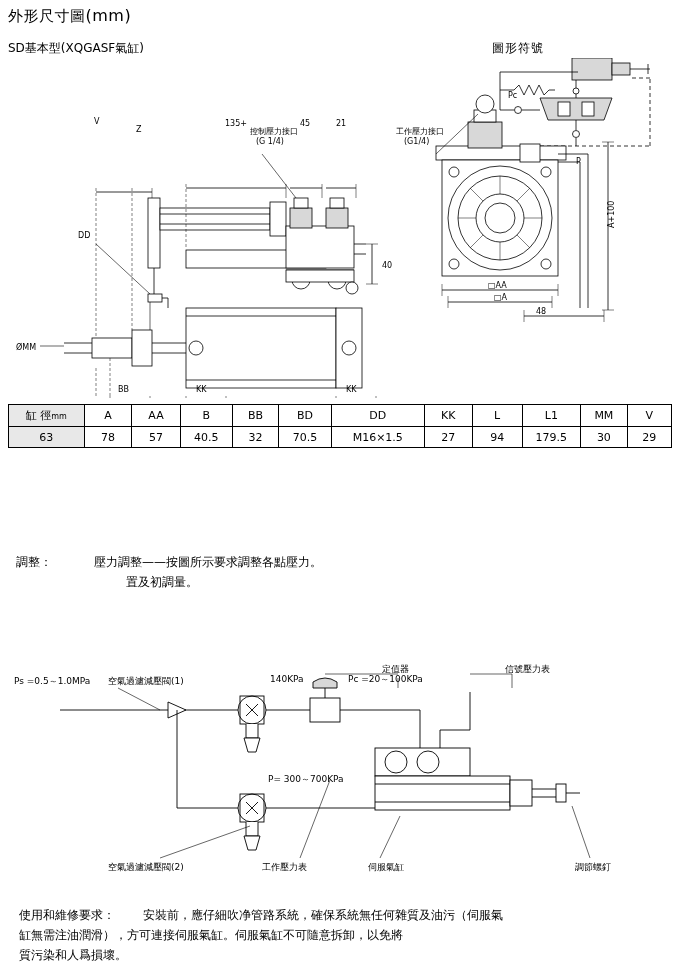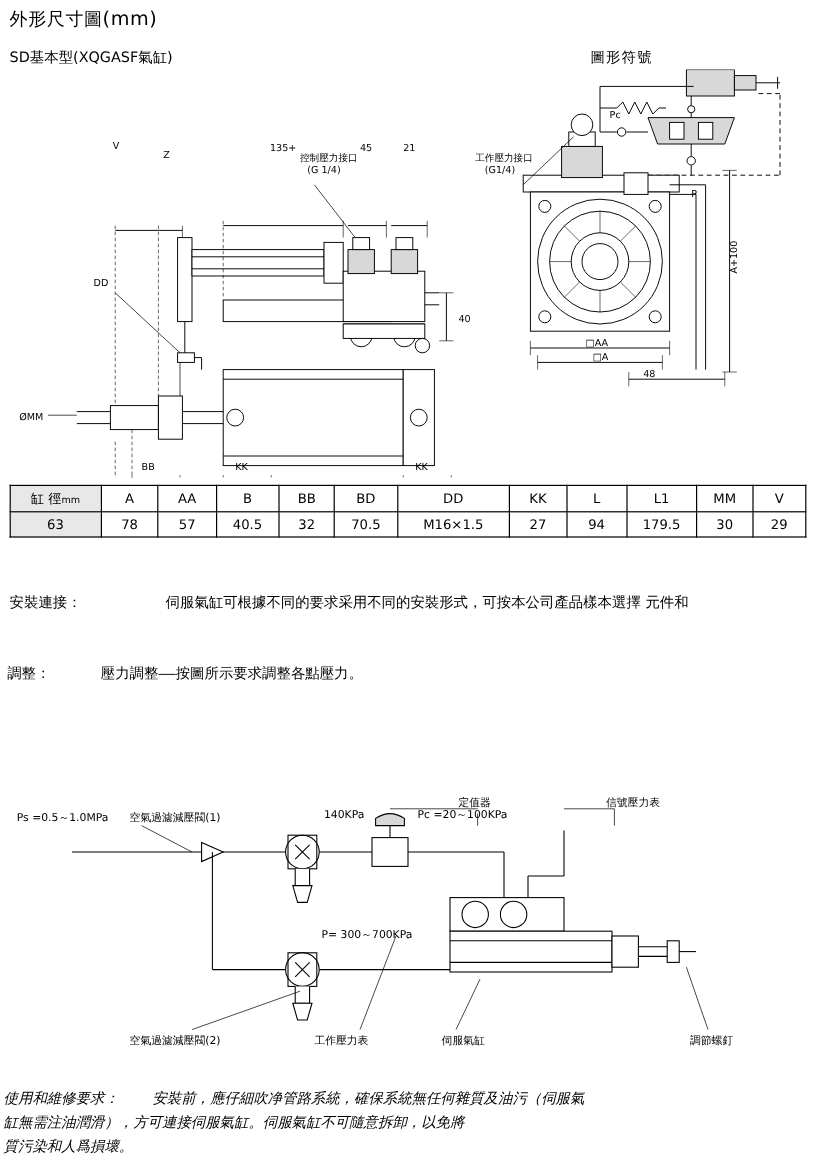--- a/index.html
+++ b/index.html
@@ -58,28 +58,28 @@
   table.spec th { background: #ffffff; }
   table.spec td.shade, table.spec th.shade { background: #e8e8e8; }
   .unit { font-size: 8px; }
 
   
   .para {
     font-size: 12px;
     line-height: 20px;
   }
   .p1 { left: 8px; top: 492px; width: 665px; }
-  .p2 { left: 6px; top: 552px; width: 665px; font-family: Liberation Mono, monospace; }
+  .p2 { left: 16px; top: 552px; width: 665px; }
   .indent1 { display: inline-block; width: 70px; }
   .indent2 { display: inline-block; width: 56px; }
   .indent3 { display: inline-block; width: 42px; }
 
   .p3 {
-    left: 3px; top: 905px; width: 665px;
-    font-size: 12px; line-height: 20px; font-style: italic;
+    left: 19px; top: 905px; width: 665px;
+    font-size: 12px; line-height: 20px;
   }
 
   
   .circuit {
     left: 0; top: 630px;
     width: 683px; height: 265px;
   }
 
   svg { display: block; }
   text { font-family: "DejaVu Sans", "Liberation Sans", sans-serif; }
@@ -312,28 +312,28 @@
       <td>27</td>
       <td>94</td>
       <td>179.5</td>
       <td>30</td>
       <td>29</td>
     </tr>
   </tbody>
 </table>
 
 <div class="abs para p1">
-  <div>
-    <span>安裝連接：</span><span class="indent1"></span><span>伺服氣缸可根據不同的要求采用不同的安裝形式，可按本公司產品樣本選擇 元件和</span>
-  </div>
 </div>
 
 <div class="abs para p2">
   <div>
     <span>調整：</span><span class="indent3"></span><span>壓力調整——按圖所示要求調整各點壓力。</span>
+  </div>
+  <div>
+    <span class="indent2"></span><span style="display:inline-block;width:54px"></span><span>置及初調量。</span>
   </div>
 </div>
 
 <div class="abs circuit">
 <svg width="683" height="265" viewBox="0 0 683 265">
   <g stroke="#000" fill="none" stroke-width="0.9">
 
     <line x1="60" y1="80" x2="240" y2="80"></line>
 
     <path d="M168,72 L186,80 L168,88 Z" fill="#fff"></path>

